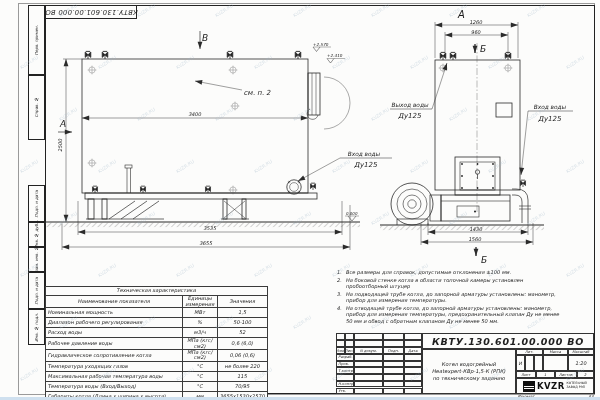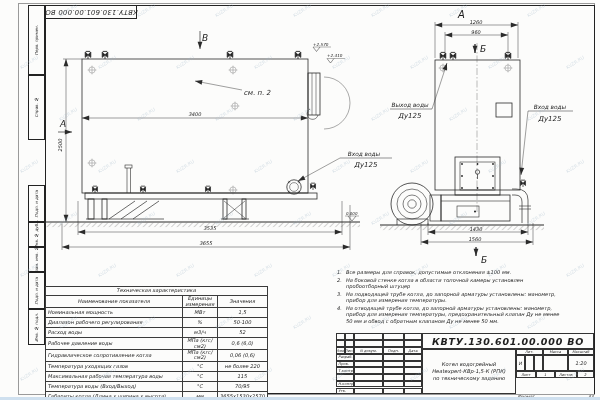--- a/index.html
+++ b/index.html
@@ -413,20 +413,30 @@
     <div class="c" style="left:189px;top:22px;width:9px;height:16px;"></div>
     <div class="c" style="left:198px;top:22px;width:9px;height:16px;"></div>
     <div class="c" style="left:207px;top:22px;width:25px;height:16px;"></div>
     <div class="c sc" style="left:232px;top:22px;width:26px;height:16px;">1:20</div>
 
     <div class="c" style="left:180px;top:38px;width:20px;height:7px;">Лист</div>
     <div class="c" style="left:200px;top:38px;width:19px;height:7px;">1</div>
     <div class="c" style="left:219px;top:38px;width:22px;height:7px;">Листов</div>
     <div class="c" style="left:241px;top:38px;width:17px;height:7px;">2</div>
 
+    <div class="c" style="left:180px;top:45px;width:78px;height:16px;">
+      <div class="logo">
+        <div class="logoicon"></div>
+        <span class="logotxt">KVZR</span>
+        <div class="logocap">
+          <div>КОТЕЛЬНЫЙ</div>
+          <div>ЗАВОД РЭП</div>
+        </div>
+      </div>
+    </div>
   </div>
 
   <div class="fmt">
     <span>Формат</span>
     <span>А3</span>
   </div>
 
   <div id="wm-layer">
       <span class="wm" style="left: -20px; top: 8px;">KVZR.RU</span>
       <span class="wm" style="left: 58px; top: 8px;">KVZR.RU</span>

